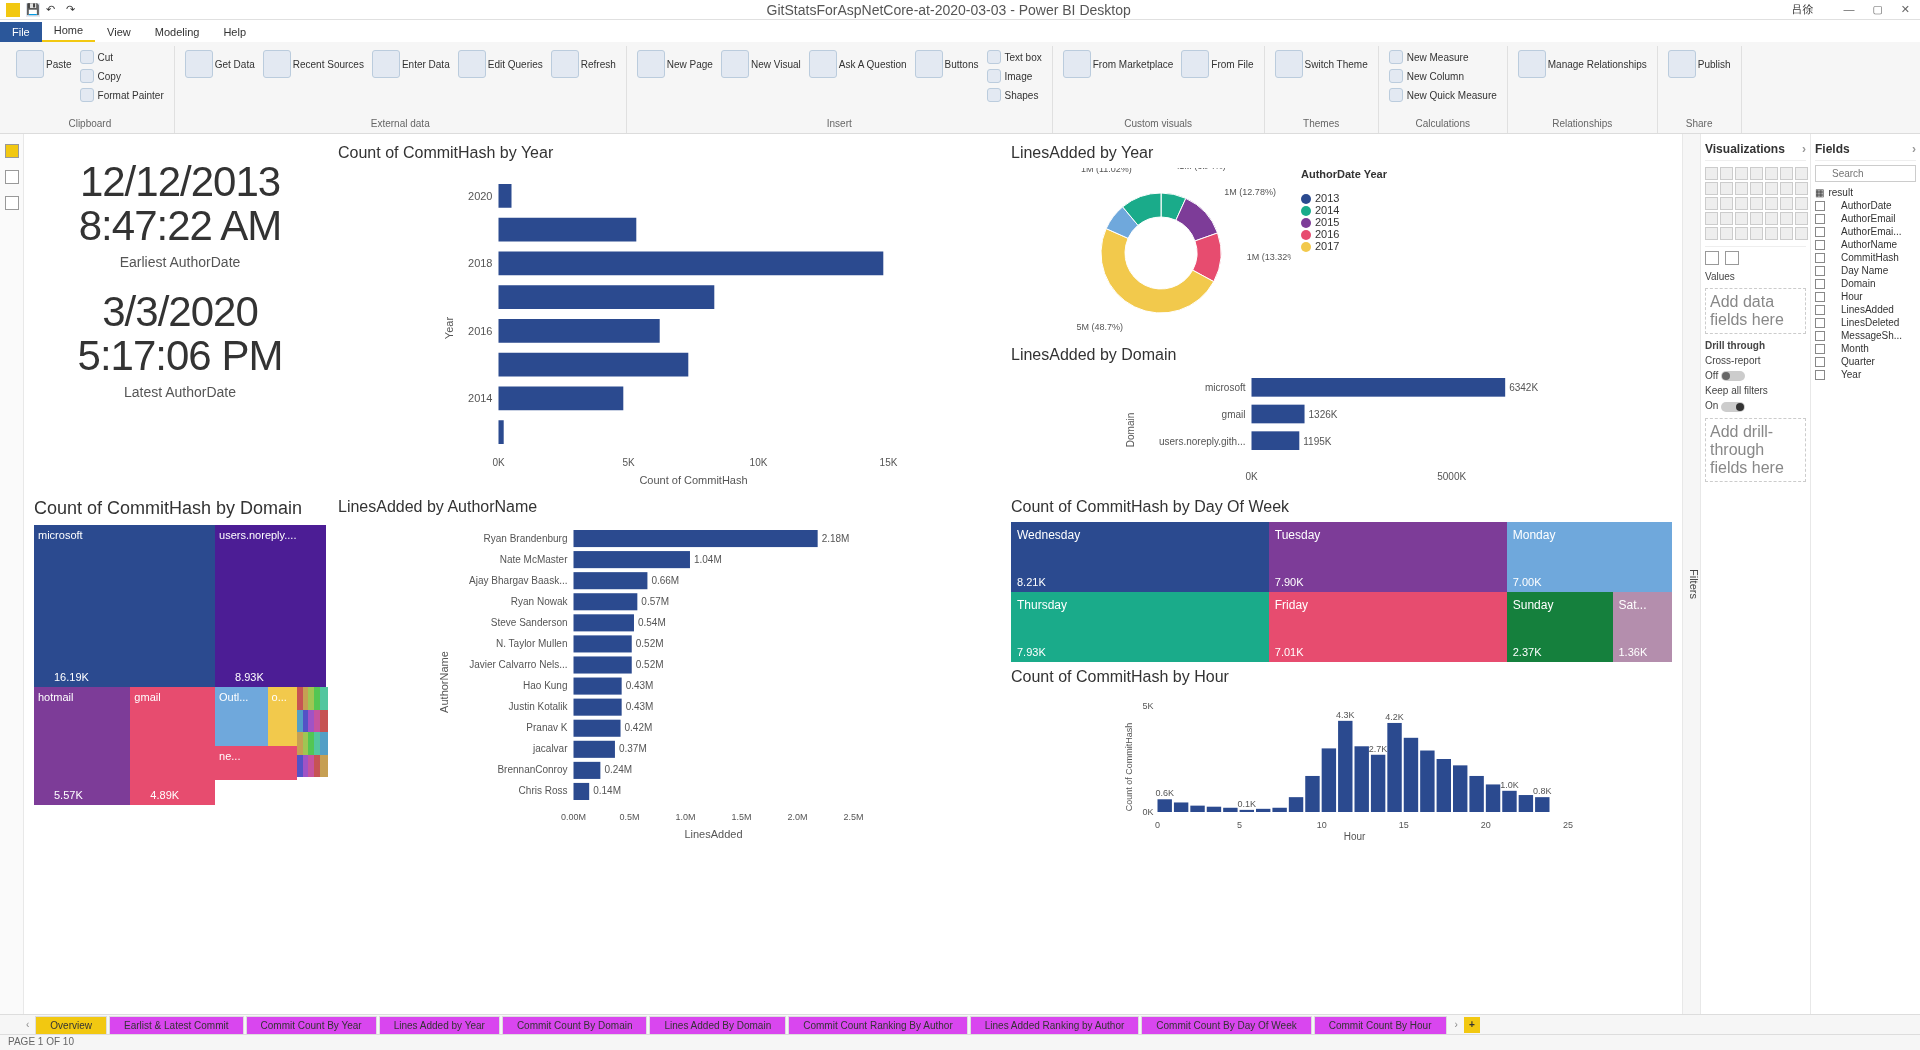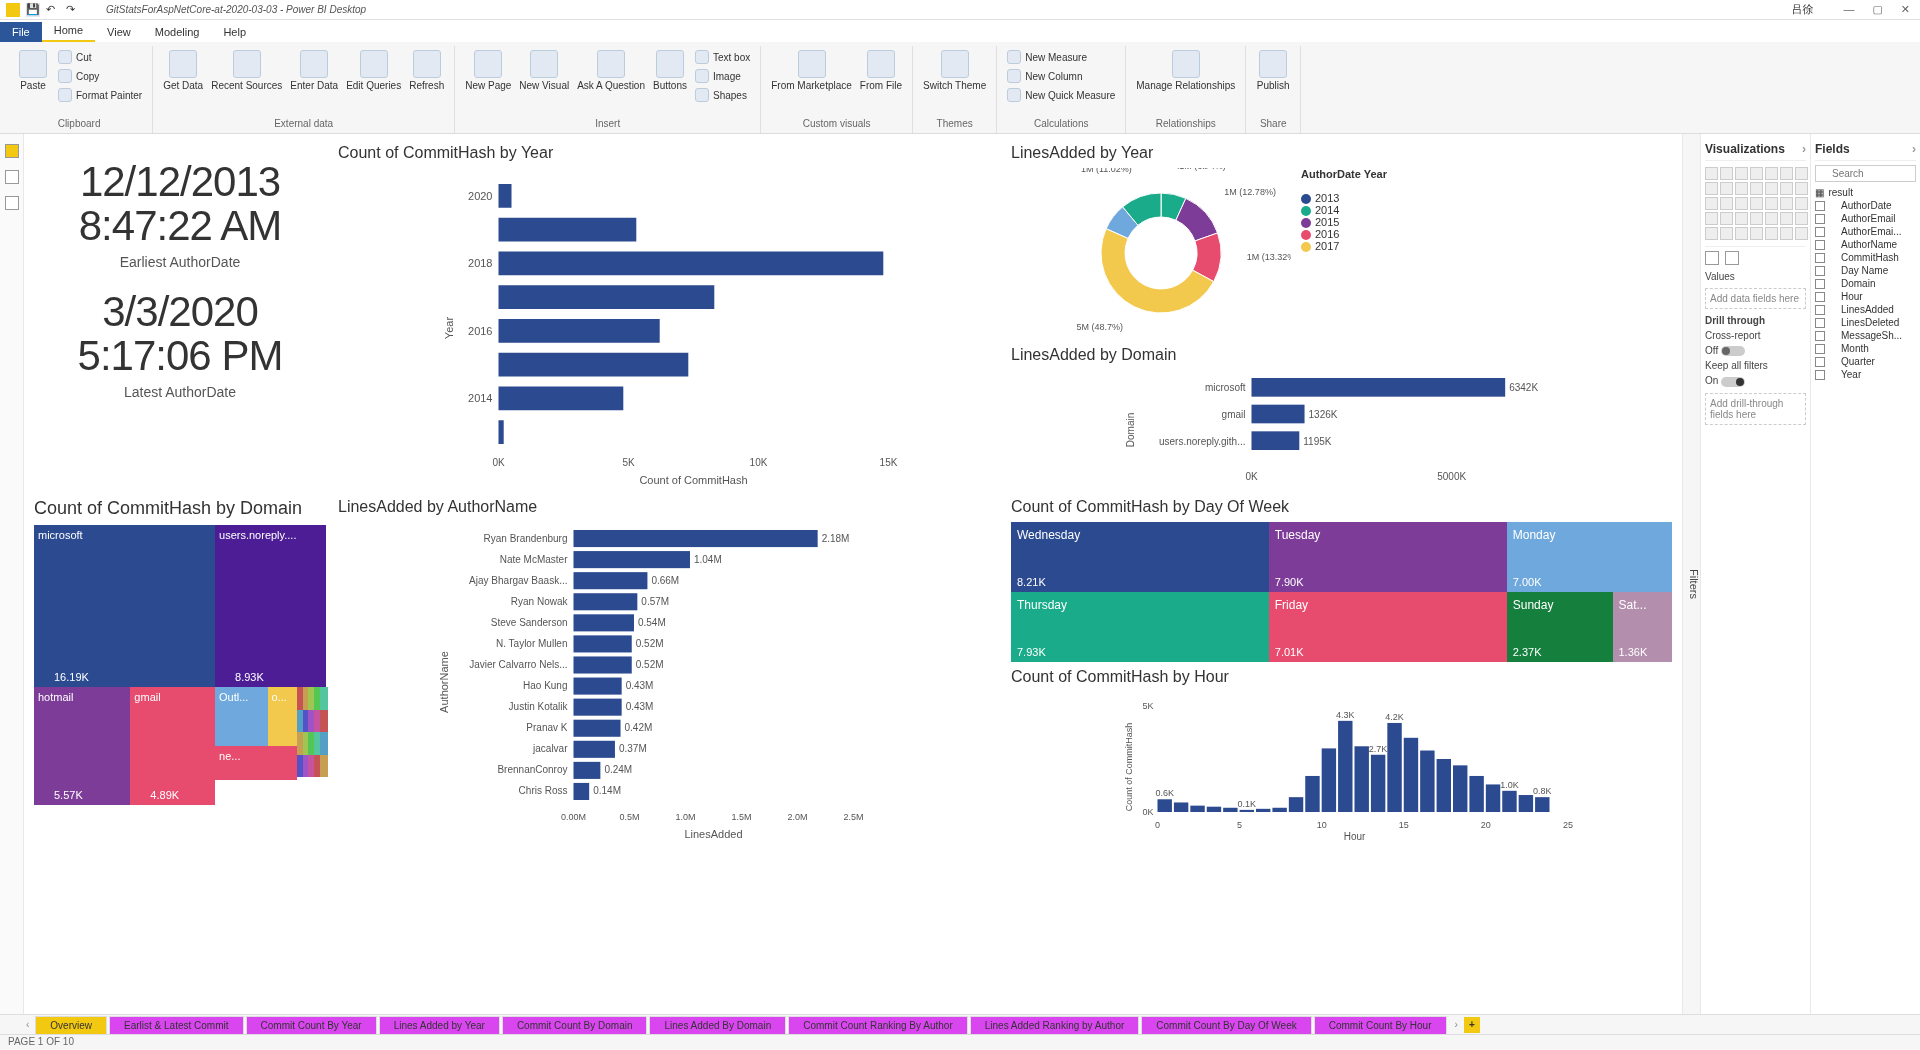--- a/index.html
+++ b/index.html
@@ -2,54 +2,54 @@
 <html><head>
 <meta charset="utf-8">
 <style>
 * { box-sizing: border-box; margin: 0; padding: 0; font-family: "Segoe UI", Arial, sans-serif; }
 body { background: #fff; width: 1920px; height: 1050px; overflow: hidden; font-size: 11px; color: #333; }
 
 
 .titlebar { height: 20px; background: #fff; display: flex; align-items: center; border-bottom: 1px solid #e0e0e0; }
 .titlebar .qat { display: flex; gap: 6px; padding: 0 6px; align-items: center; }
 .titlebar .qat span { width: 14px; height: 14px; display: inline-block; }
-.titlebar .title { flex: 1; text-align: left; padding-left: 20px; font-size: 10px; color: #555; font-style: italic; }
+.titlebar .title { flex: 1; text-align: center; padding-left: 20px; font-size: 14px; color: #555; }
 .titlebar .winbtns { display: flex; gap: 18px; padding: 0 10px; color: #666; font-size: 11px; }
 
 
 .menubar { height: 22px; display: flex; align-items: end; }
 .menubar .tab { padding: 4px 12px; font-size: 11px; cursor: pointer; }
 .menubar .tab.file { background:#2b579a; color:#fff; }
 .menubar .tab.active { border-bottom: 2px solid #f2c811; }
 
 
 .ribbon { height: 92px; background: #f6f6f6; border-bottom: 1px solid #dcdcdc; display: flex; padding: 4px 6px 0; gap: 0; }
 .ribbon-group { border-right: 1px solid #e0e0e0; padding: 2px 8px; display: flex; flex-direction: column; }
 .ribbon-group .row { display: flex; gap: 4px; align-items: flex-start; flex: 1; }
 .ribbon-group .label { text-align: center; font-size: 10px; color: #666; padding: 2px 0; }
-.rbtn { display: flex; flex-direction: column; align-items: center; gap: 2px; font-size: 10px; color: #333; min-width: 38px; padding: 2px; cursor: pointer; }
+.rbtn { display: flex; flex-direction: row; align-items: center; gap: 2px; font-size: 10px; color: #333; min-width: 38px; padding: 2px; cursor: pointer; }
 .rbtn .ico { width: 28px; height: 28px; background: #e3e9f2; border: 1px solid #bcd; border-radius: 3px; }
 .rbtn.small { flex-direction: row; min-width: auto; gap: 4px; }
 .rbtn.small .ico { width: 14px; height: 14px; }
 .stack { display: flex; flex-direction: column; gap: 1px; font-size: 10px; }
 
 
 .workspace { display: flex; height: calc(1050px - 20px - 22px - 92px - 20px - 16px); }
 .leftstrip { width: 24px; background: #fafafa; border-right: 1px solid #e8e8e8; display: flex; flex-direction: column; align-items: center; gap: 12px; padding-top: 10px; }
 .leftstrip span { width: 14px; height: 14px; border: 1px solid #999; background: #fff; }
 .canvas { flex: 1; background: #fff; position: relative; display: grid; grid-template-columns: 300px 1fr 1fr; grid-template-rows: 350px 1fr; padding: 6px; gap: 4px; }
 .rightstrip { width: 18px; background:#f6f6f6; border-left:1px solid #e8e8e8; writing-mode:vertical-rl; text-orientation:mixed; font-size:11px; text-align:center; padding-top:20px; color:#444; }
 .panel { width: 110px; border-left: 1px solid #e8e8e8; padding: 4px; }
 .panel.viz { width: 110px; }
 .panel.fields { width: 110px; }
 .panel h4 { font-size: 12px; font-weight: 600; padding: 4px 0; border-bottom: 1px solid #eee; color:#333; display:flex; justify-content:space-between; }
 .panel h4 .chev { color:#999; }
 .viz-grid { display: grid; grid-template-columns: repeat(7, 1fr); gap: 2px; padding: 6px 0; }
 .viz-grid span { width: 13px; height: 13px; background: #eee; border: 1px solid #ccc; }
-.panel .well { border:1px dashed #ccc; font-size:10px; color:#888; padding:4px; margin:4px 0; }
+.panel .well { border:1px dashed #ccc; font-size:16px; color:#888; padding:4px; margin:4px 0; }
 .panel .sub { font-size:10px; color:#444; padding:2px 0; }
 .toggle { width:24px; height:10px; border-radius:5px; background:#ccc; display:inline-block; position:relative; vertical-align:middle; }
 .toggle .knob{ width:8px;height:8px;background:#666;border-radius:50%;position:absolute;top:1px;left:1px;}
 .toggle.on .knob{ left:auto;right:1px;background:#333;}
 .field-row { display:flex; align-items:center; gap:4px; font-size:10px; padding:1px 0; }
 .field-row .cb { width:10px;height:10px;border:1px solid #888; }
 .field-row .sig { width:8px;height:8px; }
 
 
 .visual { border: 0; padding: 4px; }

